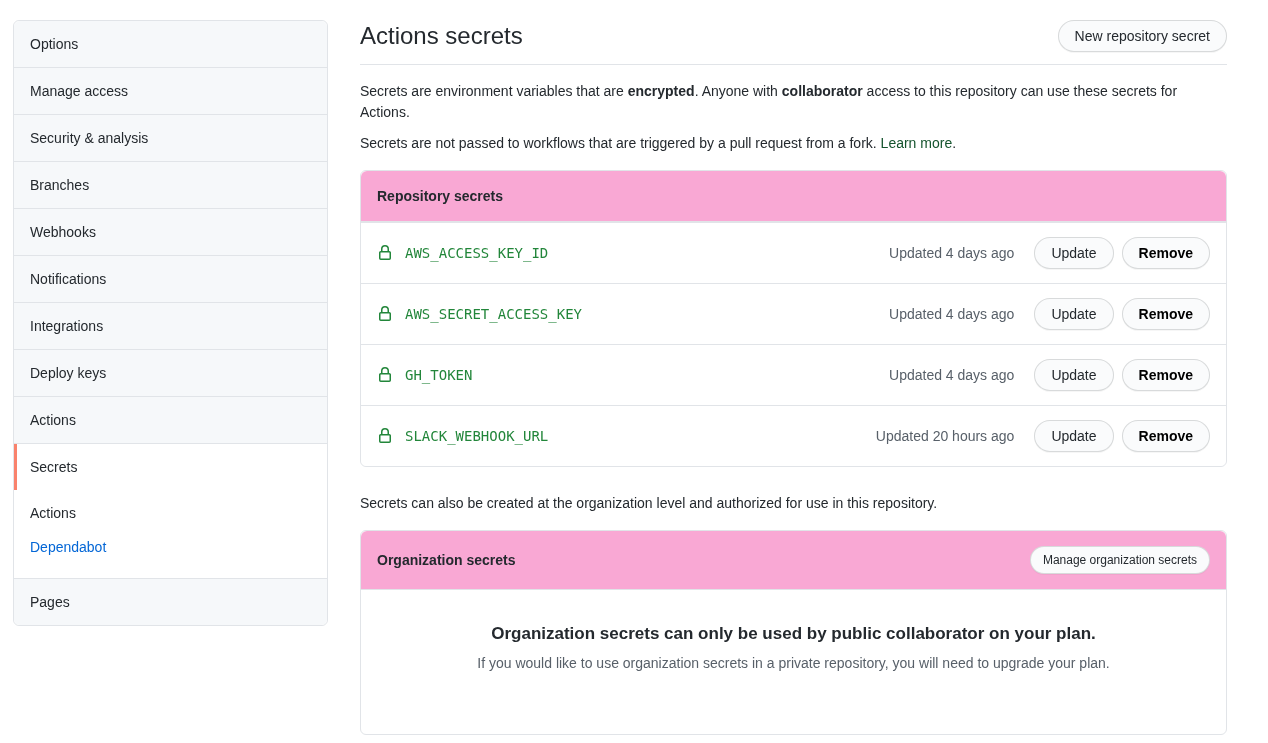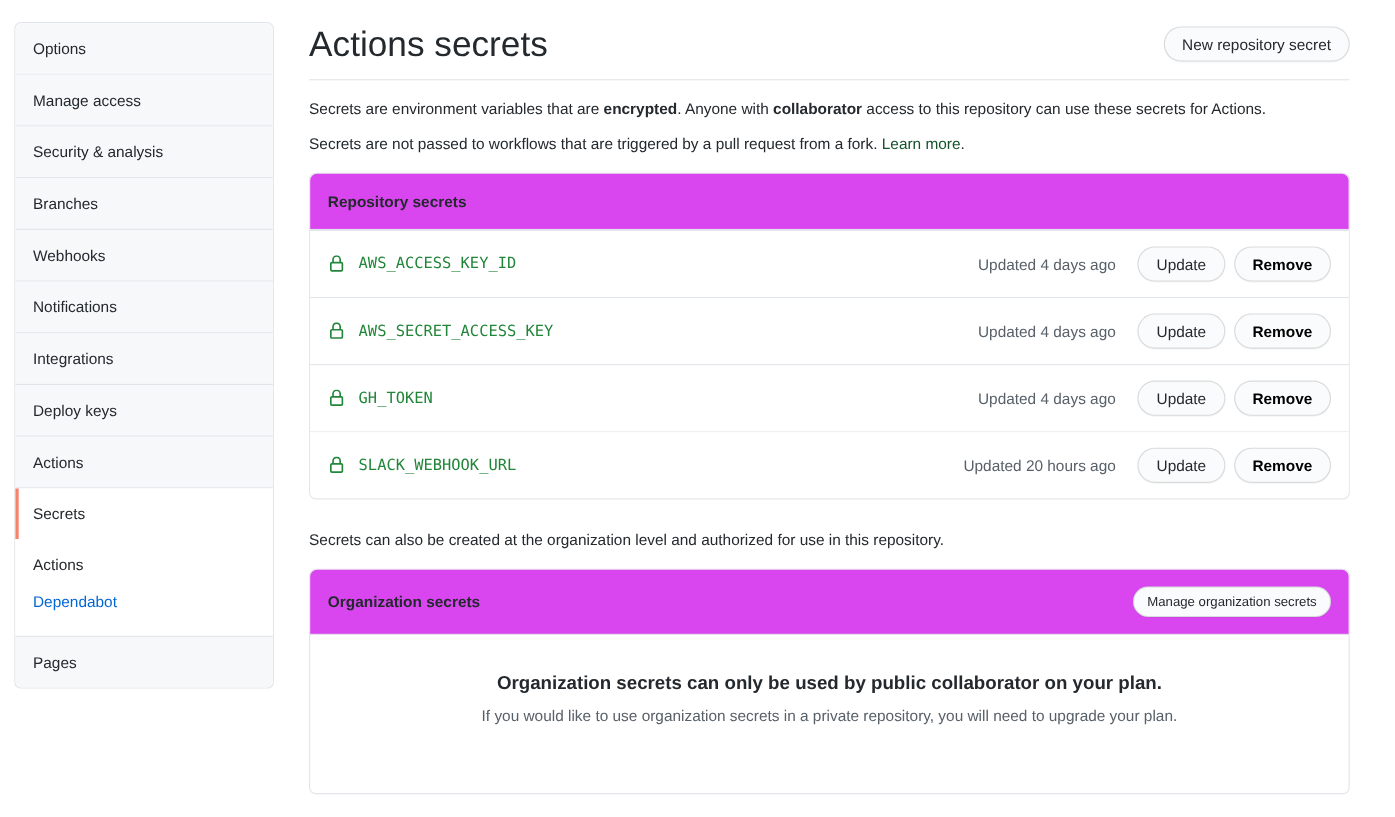--- a/index.html
+++ b/index.html
@@ -8,21 +8,21 @@
     background: #ffffff;
     font-family: "Liberation Sans", "DejaVu Sans", sans-serif;
     font-size: 14px;
     color: #24292e;
     overflow: hidden;
   }
   .layout { display: flex; padding-top: 20px; }
 
   
   .sidebar {
-    width: 236px;
+    width: 315px;
     margin-left: 13px;
     flex-shrink: 0;
     border: 1px solid #e1e4e8;
     border-radius: 6px;
     align-self: flex-start;
     background: #fff;
   }
   .side-item {
     display: block;
     padding: 13px 16px;
@@ -57,21 +57,21 @@
     border-bottom-right-radius: 6px;
   }
 
   
   .main { flex: 1; margin: 0 41px 0 32px; min-width: 0; }
   .main-header {
     display: flex; align-items: center; justify-content: space-between;
     padding-bottom: 12px;
     border-bottom: 1px solid #e1e4e8;
   }
-  .page-title { font-size: 32px; font-weight: 400; line-height: 1.25; }
+  .page-title { font-size: 24px; font-weight: 400; line-height: 1.25; }
 
   .btn {
     display: inline-block;
     background: #fafbfc;
     border: 1px solid rgba(27,31,35,0.15);
     border-radius: 16px;
     font-family: "Liberation Sans", sans-serif;
     font-size: 14px;
     font-weight: 500;
     color: #24292e;
@@ -88,21 +88,21 @@
   .intro p { line-height: 21px; margin-bottom: 10px; }
   .link { color: #14532d; text-decoration: none; cursor: pointer; }
 
   .box {
     border: 1px solid #e1e4e8;
     border-radius: 6px;
     margin-top: 16px;
     background: #fff;
   }
   .box-header {
-    background: #d946ef;
+    background: #f9a8d4;
     border-bottom: 1px solid #e1e4e8;
     border-top-left-radius: 6px;
     border-top-right-radius: 6px;
     padding: 17px 16px;
     display: flex;
     align-items: center;
     justify-content: space-between;
   }
   .box-header.compact { padding: 15px 16px; }
   .box-title { font-weight: 700; font-size: 14px; }

